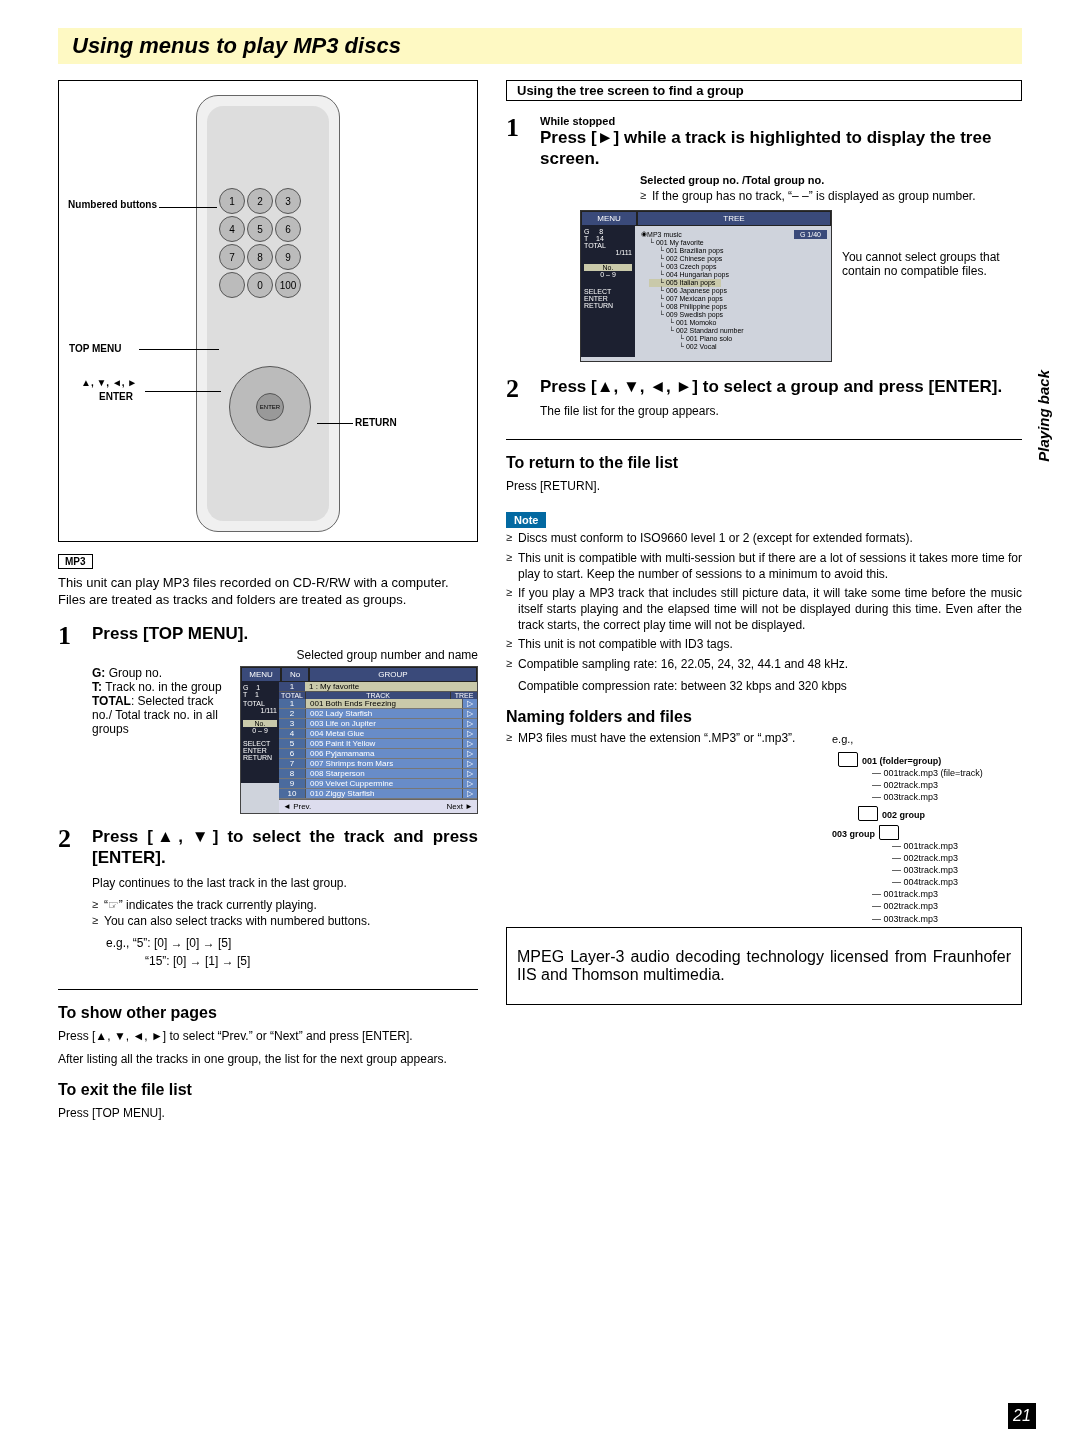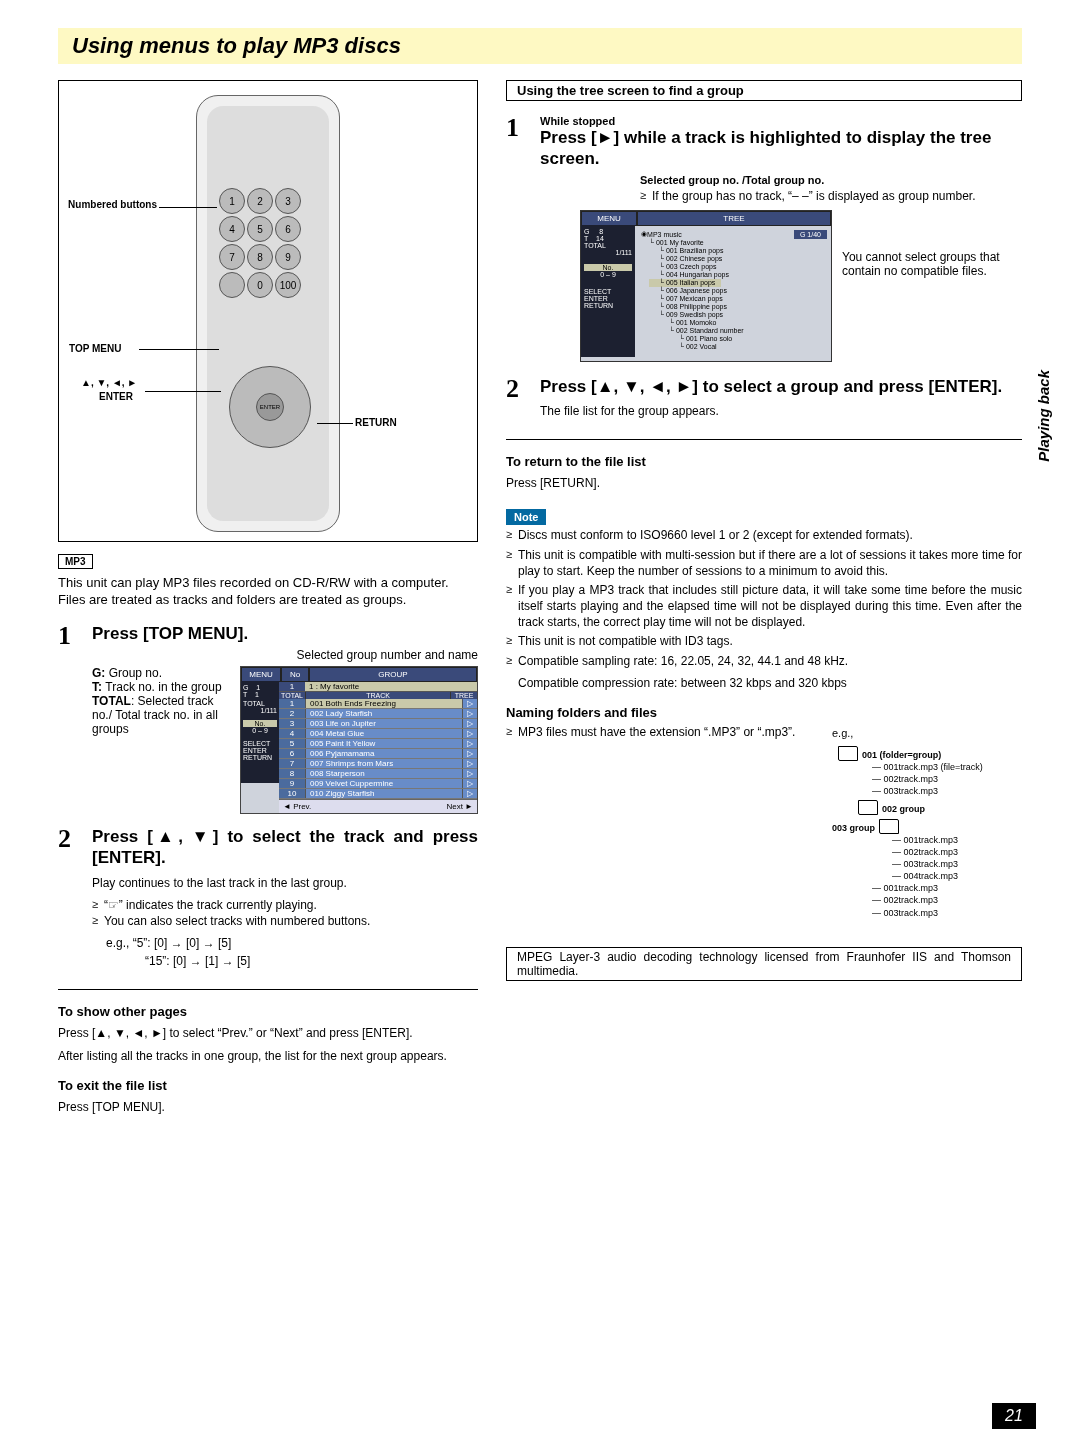--- a/index.html
+++ b/index.html
@@ -33,35 +33,35 @@
   .os-hdr .c1{width:38px}
   .os-hdr .c2{width:26px}
   .os-hdr .c3{flex:1}
   .os-row{display:flex;border-bottom:1px solid #777}
   .os-row .c2{width:26px;color:#fff;background:#4b6b9e;text-align:center;border-right:1px solid #555}
   .os-row .c3{flex:1;padding-left:4px;background:#688cc8;color:#fff;border-right:1px solid #555}
   .os-row .tri{width:14px;text-align:center;color:#fff;background:#688cc8}
   .os-foot{display:flex;justify-content:space-between;padding:2px 4px;font-size:8px;background:#dde;border-top:1px solid #666}
   .small-text{font-size:12px;line-height:1.35;margin:6px 0}
   .hr{border:none;border-top:1px solid #000;margin:14px 0 10px 0}
-  .subhead{font-size:13px;font-weight:bold;margin:14px 0 2px 0}
+  .subhead{font-size:16px;font-weight:bold;margin:14px 0 2px 0}
   .section-box{border:1px solid #000;padding:2px 10px;font-size:13px;font-weight:bold;margin-bottom:14px}
   .hint{font-size:11px;font-weight:bold}
   .tree-wrap{display:flex;gap:10px;margin:6px 0 0 40px}
   .tree-screen{width:250px;height:150px;border:1px solid #333;background:#cfd3dc;font-size:8px;position:relative}
   .ts-hdr{display:flex}
   .ts-hdr div{background:#3a4a7a;color:#fff;text-align:center;padding:2px 0;border:1px solid #222}
   .side-note{font-size:12px;flex:1;padding-top:40px}
   .note-tag{display:inline-block;background:#0369a1;color:#fff;padding:2px 8px;font-size:11px;font-weight:bold;margin-top:12px}
   .notes-list{font-size:12px;line-height:1.35;margin:6px 0;text-align:justify}
   .notes-list li{margin-bottom:3px}
   .folder-figure{font-size:9px;line-height:1.35;margin-top:4px}
   .folder-figure .fld{border:1px solid #000;width:18px;height:13px;display:inline-block;border-radius:0 2px 0 2px;position:relative;top:3px;margin-right:4px}
-  .license-box{border:1px solid #000;padding:2px 10px;font-size:12px;margin-top:28px;text-align:justify}
-  .page-num{position:absolute;bottom:12px;right:44px;background:#000;color:#fff;width:44px;height:26px;display:flex;align-items:center;justify-content:center;font-style:italic;font-size:16px}
+  .license-box{border:1px solid #000;padding:20px 10px;font-size:16px;margin-top:2px;text-align:justify}
+  .page-num{position:absolute;bottom:12px;right:44px;background:#000;color:#fff;width:28px;height:26px;display:flex;align-items:center;justify-content:center;font-style:italic;font-size:16px}
   .side-tab{position:absolute;right:28px;top:370px;writing-mode:tb-rl;-webkit-writing-mode:vertical-rl;writing-mode:vertical-rl;transform:rotate(180deg);font-style:italic;font-weight:bold;font-size:15px}
   .justify{text-align:justify}
   ul.dot{list-style:none;padding:0;margin:2px 0}
   ul.dot li{position:relative;padding-left:12px}
   ul.dot li:before{content:"≥";position:absolute;left:0;top:0;font-size:11px}
 </style>
 </head>
 <body>
 
 <div class="page">

